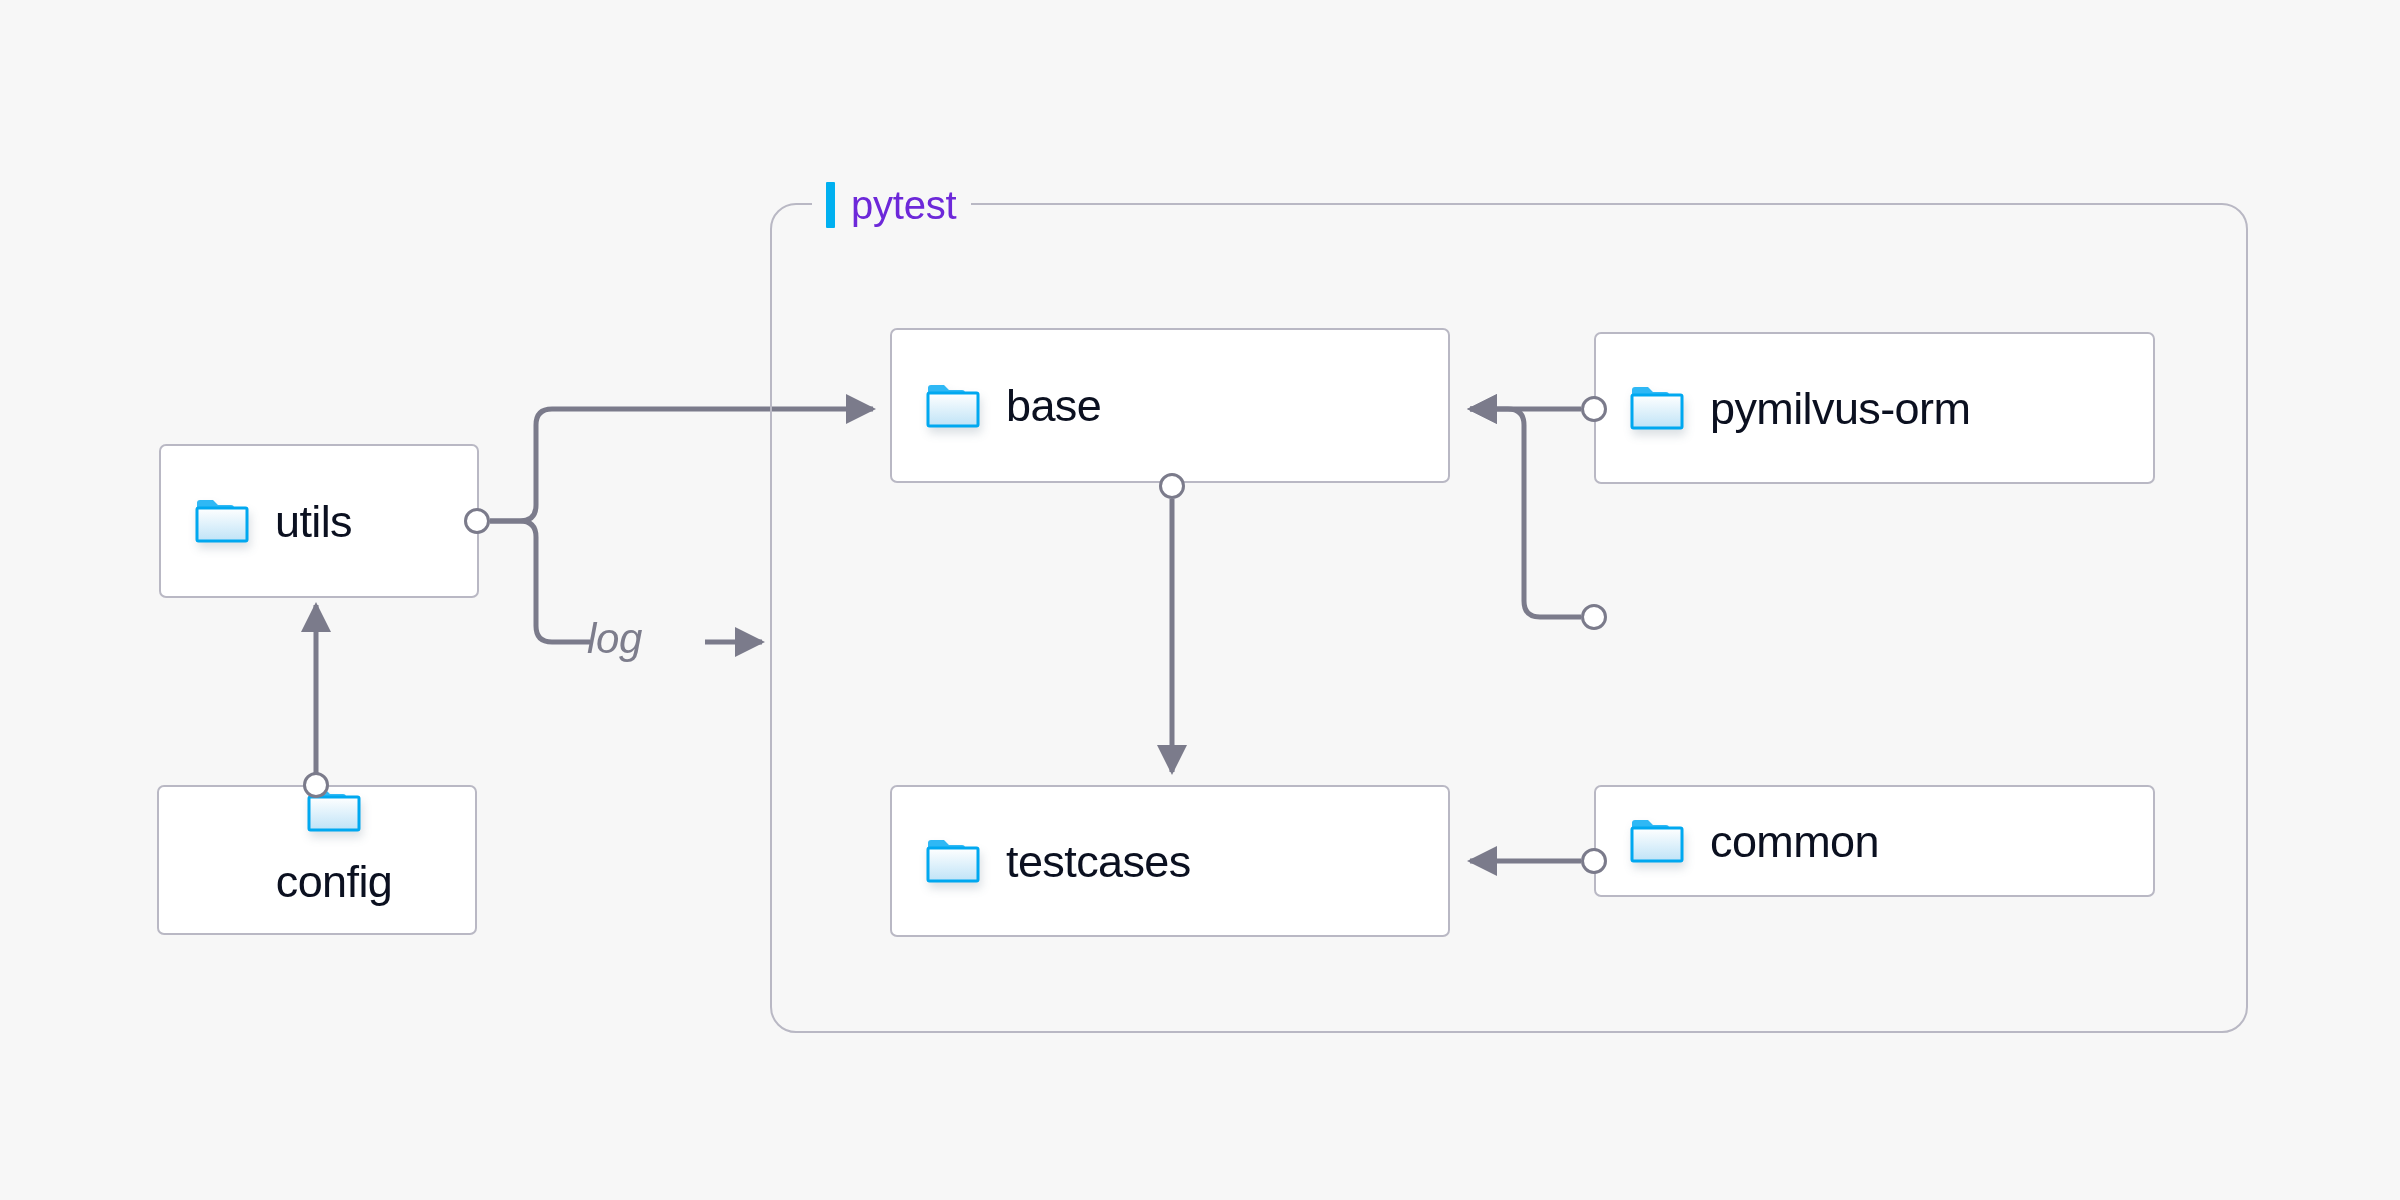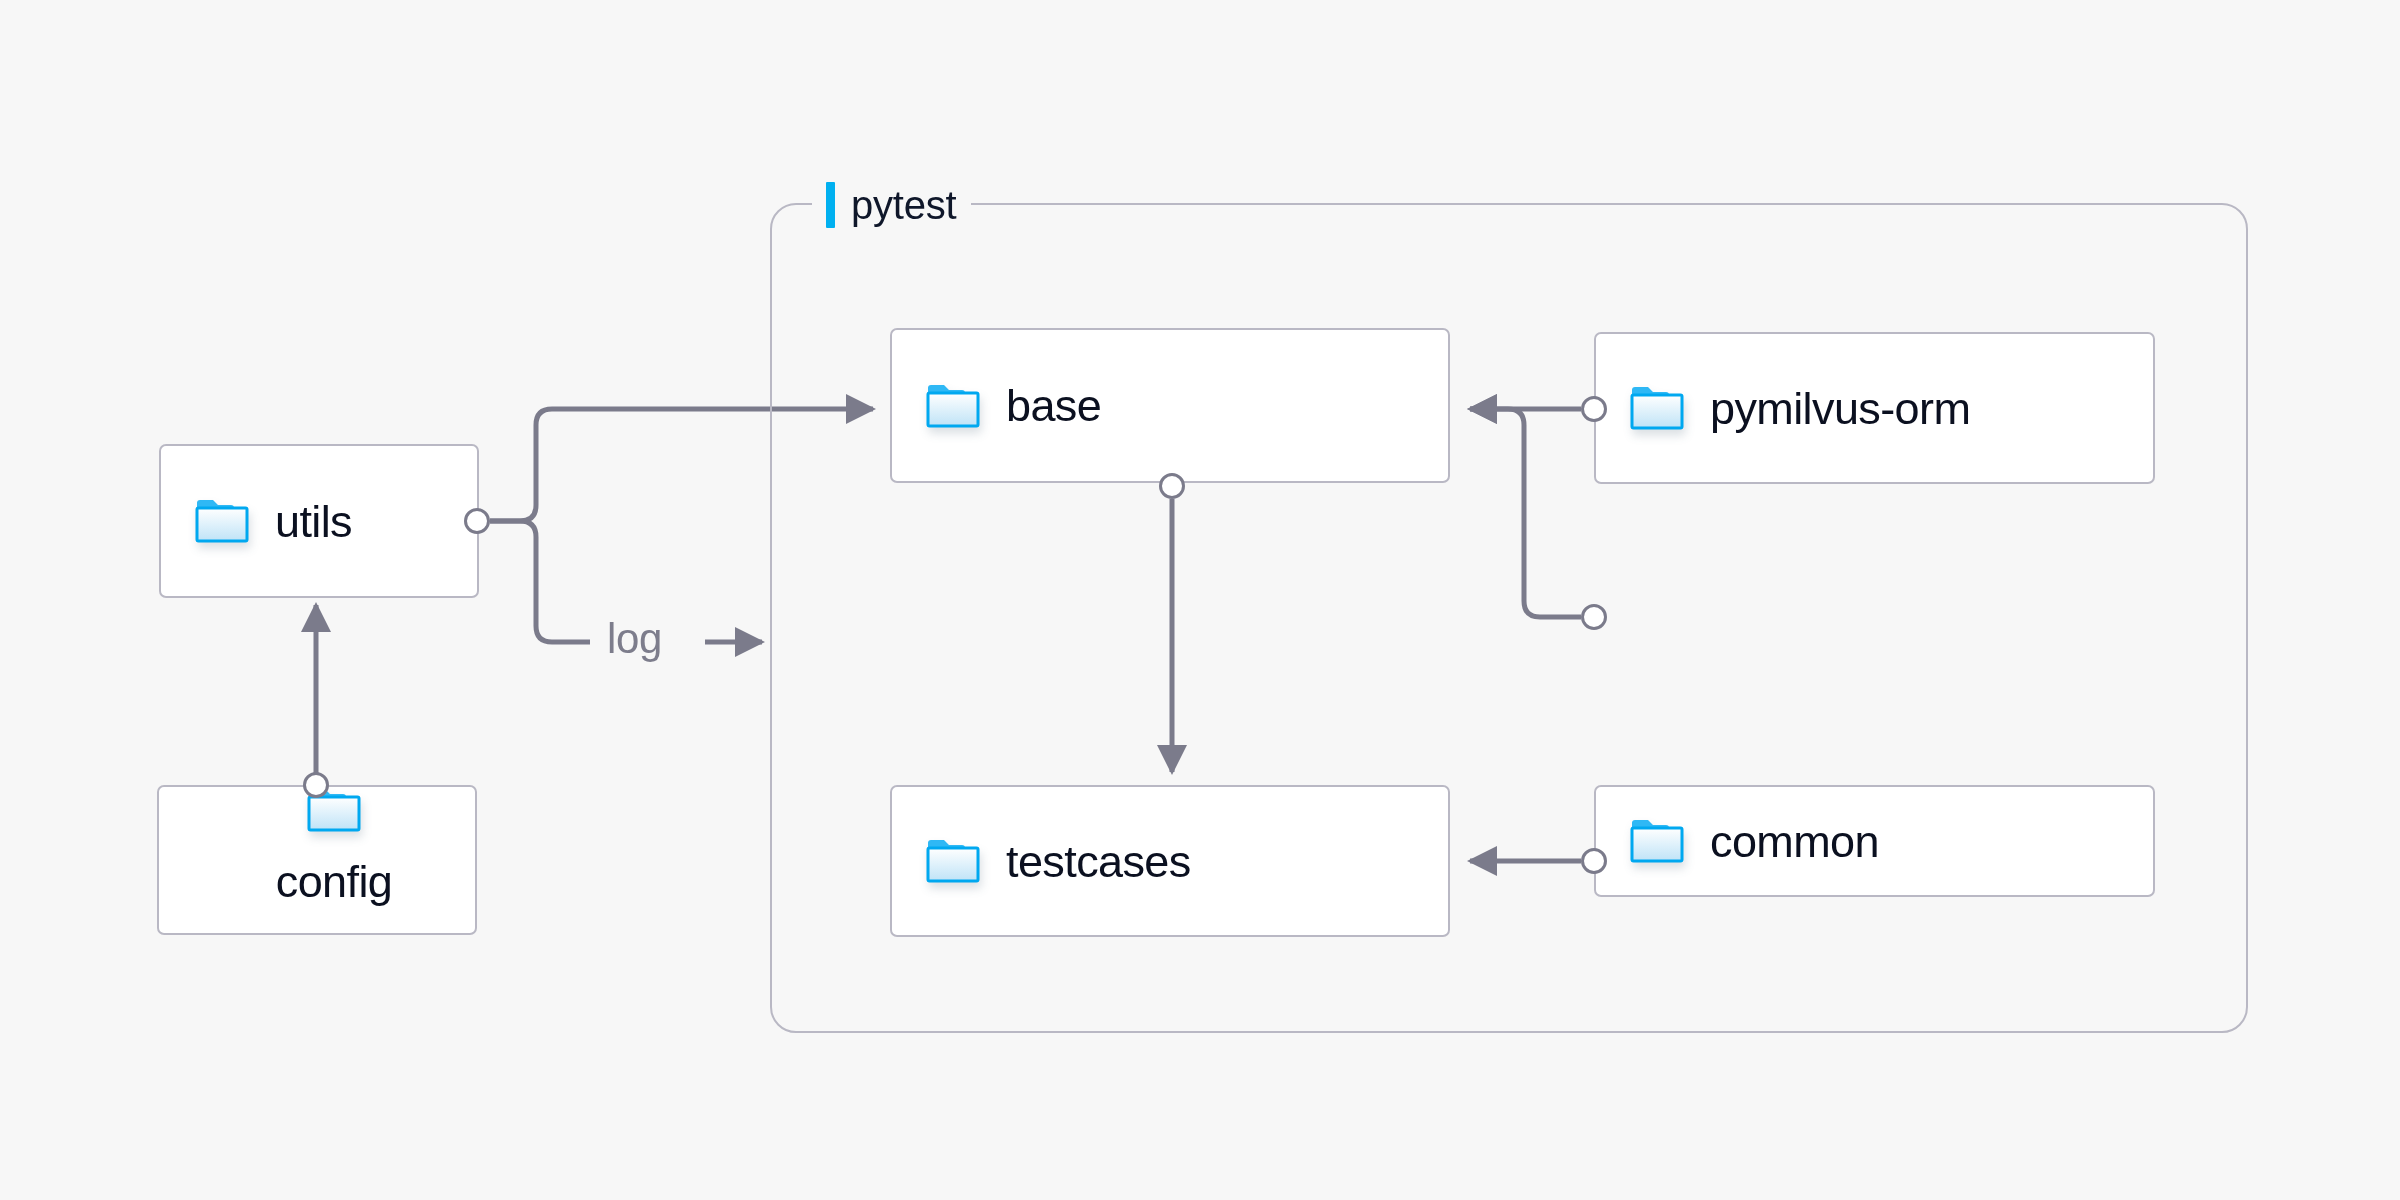--- a/index.html
+++ b/index.html
@@ -50,21 +50,21 @@
   }
   .group-accent {
     width: 9px;
     height: 46px;
     border-radius: 1px;
     background: #00b0f0;
     flex: none;
   }
   .group-title {
     font-size: 40px;
-    color: #0f172a;
+    color: #6d28d9;
     letter-spacing: -0.2px;
     white-space: nowrap;
   }
 
   
   .node {
     position: absolute;
     box-sizing: border-box;
     background: #ffffff;
     border: 2px solid #b9b8c4;
@@ -216,15 +216,15 @@
     <span class="folder-icon">
       <svg width="54" height="46" viewBox="0 0 54 46" xmlns="http://www.w3.org/2000/svg">
         <path d="M2 9 L2 5 Q2 2 5 2 L18 2 L23 7 L36 7 Q39 7 39 10 L39 13 L2 13 Z" fill="#2fb8f5"></path>
         <rect x="2" y="10" width="50" height="33" rx="1.5" fill="url(#folderGrad)" stroke="#00a8f0" stroke-width="3"></rect>
       </svg>
     </span>
     <span class="node-label">common</span>
   </div>
   <div class="handle" style="left:1581px; top:848px;"></div>
 
-  <div class="edge-label" style="left:607px; top:618px;">log</div>
+  <div class="edge-label" style="left:587px; top:618px;font-style:italic;">log</div>
 
 </div>
 
 </body></html>

